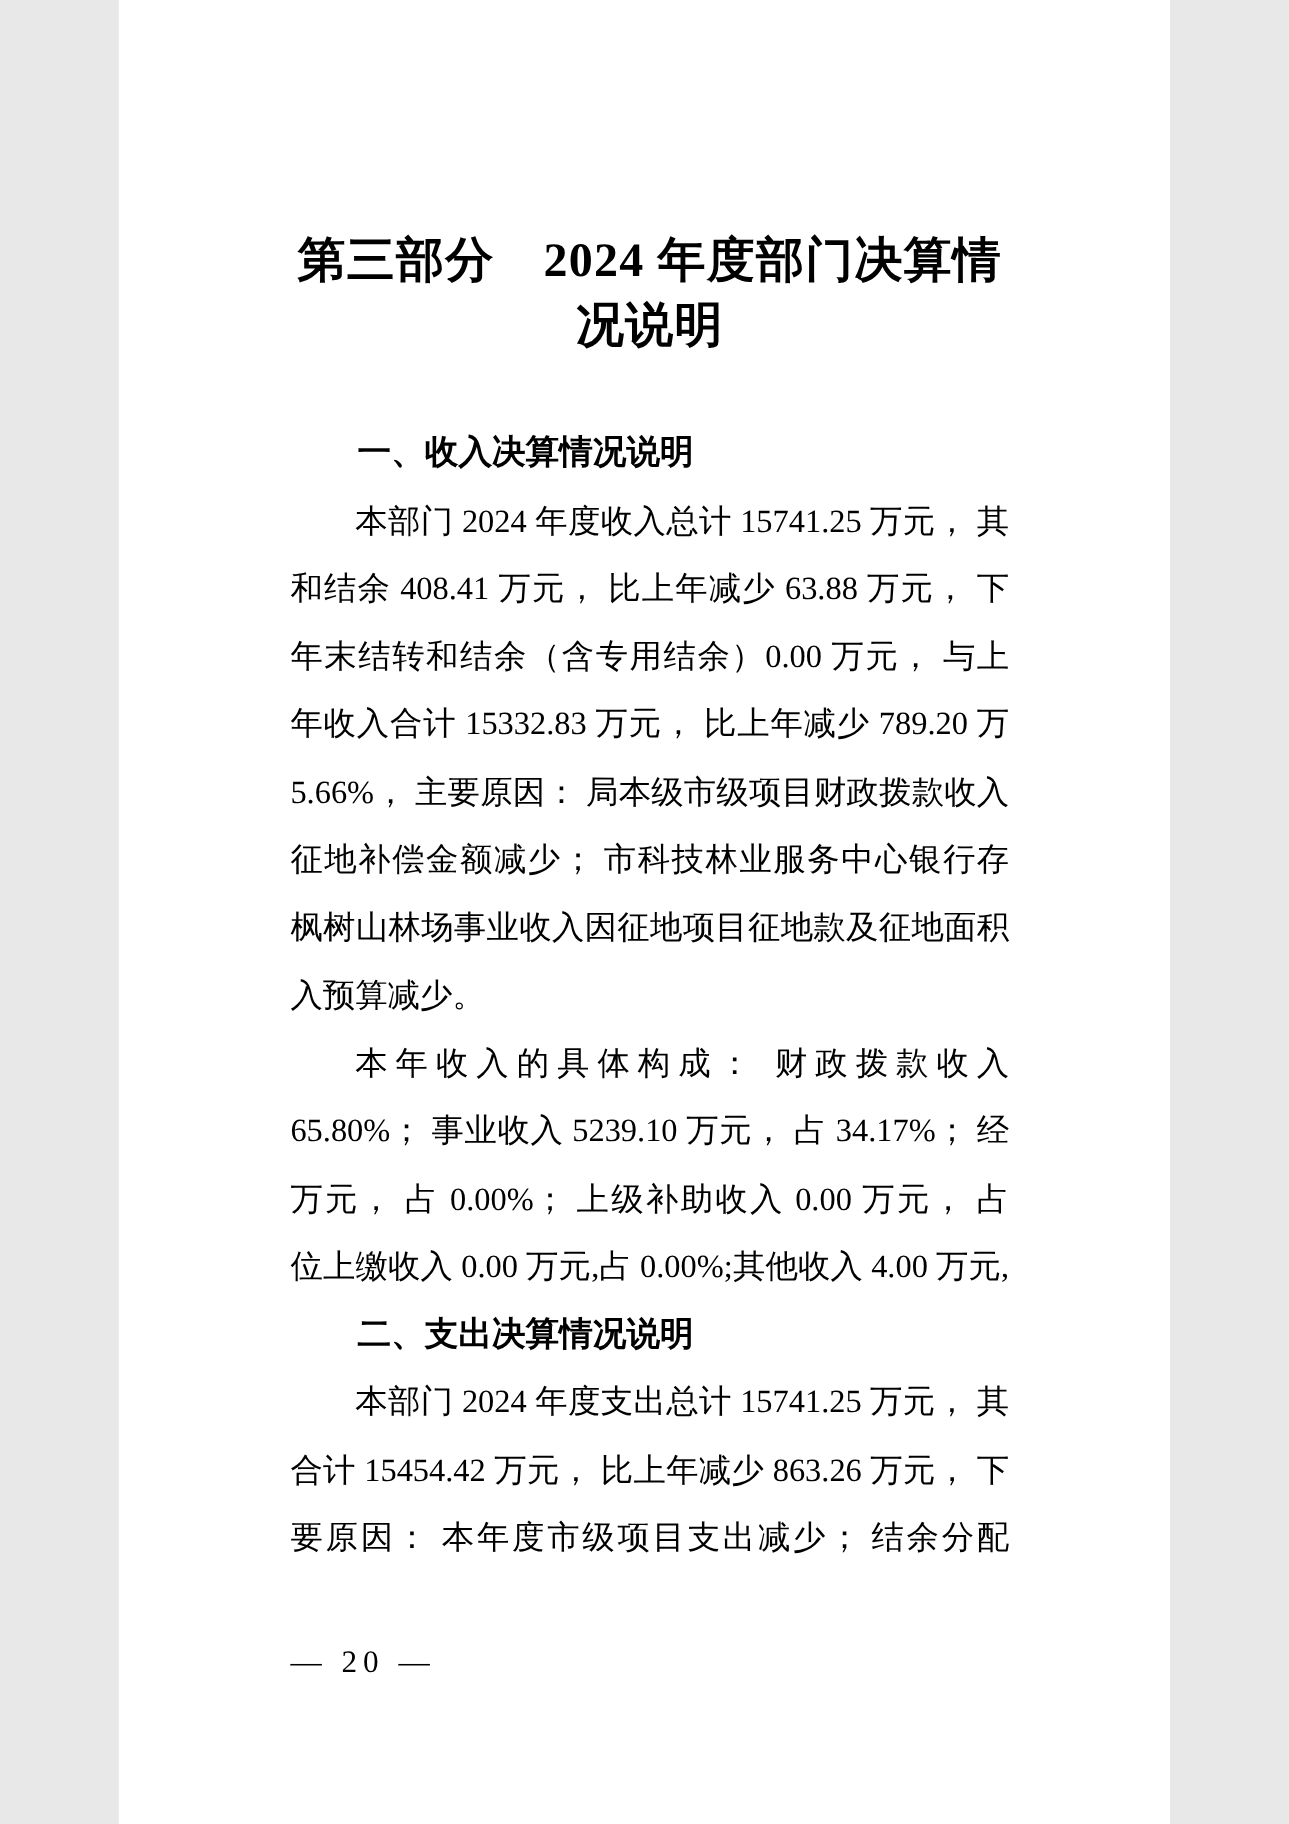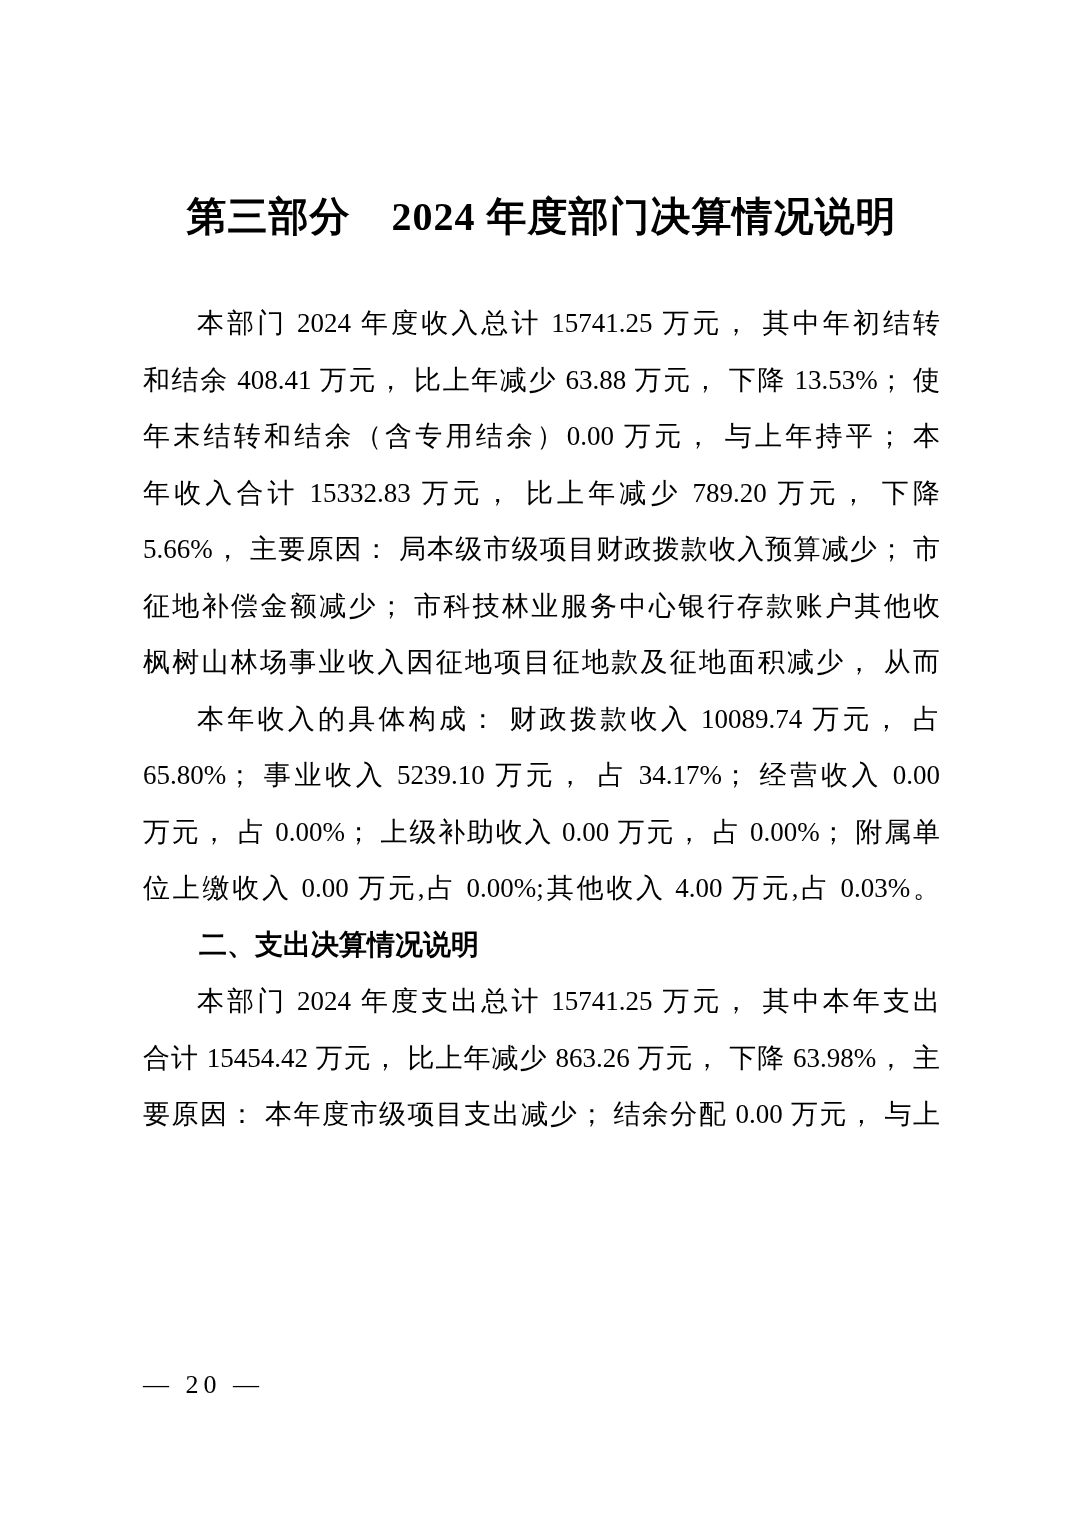--- a/index.html
+++ b/index.html
@@ -1,18 +1,18 @@
 <!DOCTYPE html>
 <html lang="zh"><head>
 <meta charset="utf-8">
 <style>
   html, body { margin: 0; padding: 0; background: #e8e8e8; }
   .page {
     position: relative;
-    width: 1074px;
+    width: 876px;
     height: 1520px;
     margin: 0 auto;
     background: #ffffff;
     color: #000000;
     font-family: "Liberation Serif", "DejaVu Serif", serif;
     overflow: hidden;
   }
   .content {
     position: absolute;
     left: 143px;
@@ -58,27 +58,29 @@
     font-family: "Liberation Serif", "DejaVu Serif", serif;
   }
 </style>
 </head>
 <body>
 
 <div class="page">
   <div class="content">
     <h1 class="title">第三部分　2024 年度部门决算情况说明</h1>
     <div class="flow">
+      <div class="line h">一、收入决算情况说明</div>
       <div class="line first">本部门 2024 年度收入总计 15741.25 万元， 其中年初结转</div>
       <div class="line">和结余 408.41 万元， 比上年减少 63.88 万元， 下降 13.53%； 使</div>
       <div class="line">年末结转和结余（含专用结余）0.00 万元， 与上年持平； 本</div>
       <div class="line">年收入合计 15332.83 万元， 比上年减少 789.20 万元， 下降</div>
       <div class="line">5.66%， 主要原因： 局本级市级项目财政拨款收入预算减少； 市</div>
       <div class="line">征地补偿金额减少； 市科技林业服务中心银行存款账户其他收</div>
       <div class="line">枫树山林场事业收入因征地项目征地款及征地面积减少， 从而</div>
+      <div class="line end">入预算减少。</div>
       <div class="line first">本年收入的具体构成： 财政拨款收入 10089.74 万元， 占</div>
       <div class="line">65.80%； 事业收入 5239.10 万元， 占 34.17%； 经营收入 0.00</div>
       <div class="line">万元， 占 0.00%； 上级补助收入 0.00 万元， 占 0.00%； 附属单</div>
       <div class="line">位上缴收入 0.00 万元,占 0.00%;其他收入 4.00 万元,占 0.03%。</div>
       <div class="line h">二、支出决算情况说明</div>
       <div class="line first">本部门 2024 年度支出总计 15741.25 万元， 其中本年支出</div>
       <div class="line">合计 15454.42 万元， 比上年减少 863.26 万元， 下降 63.98%， 主</div>
       <div class="line">要原因： 本年度市级项目支出减少； 结余分配 0.00 万元， 与上</div>
     </div>
   </div>

